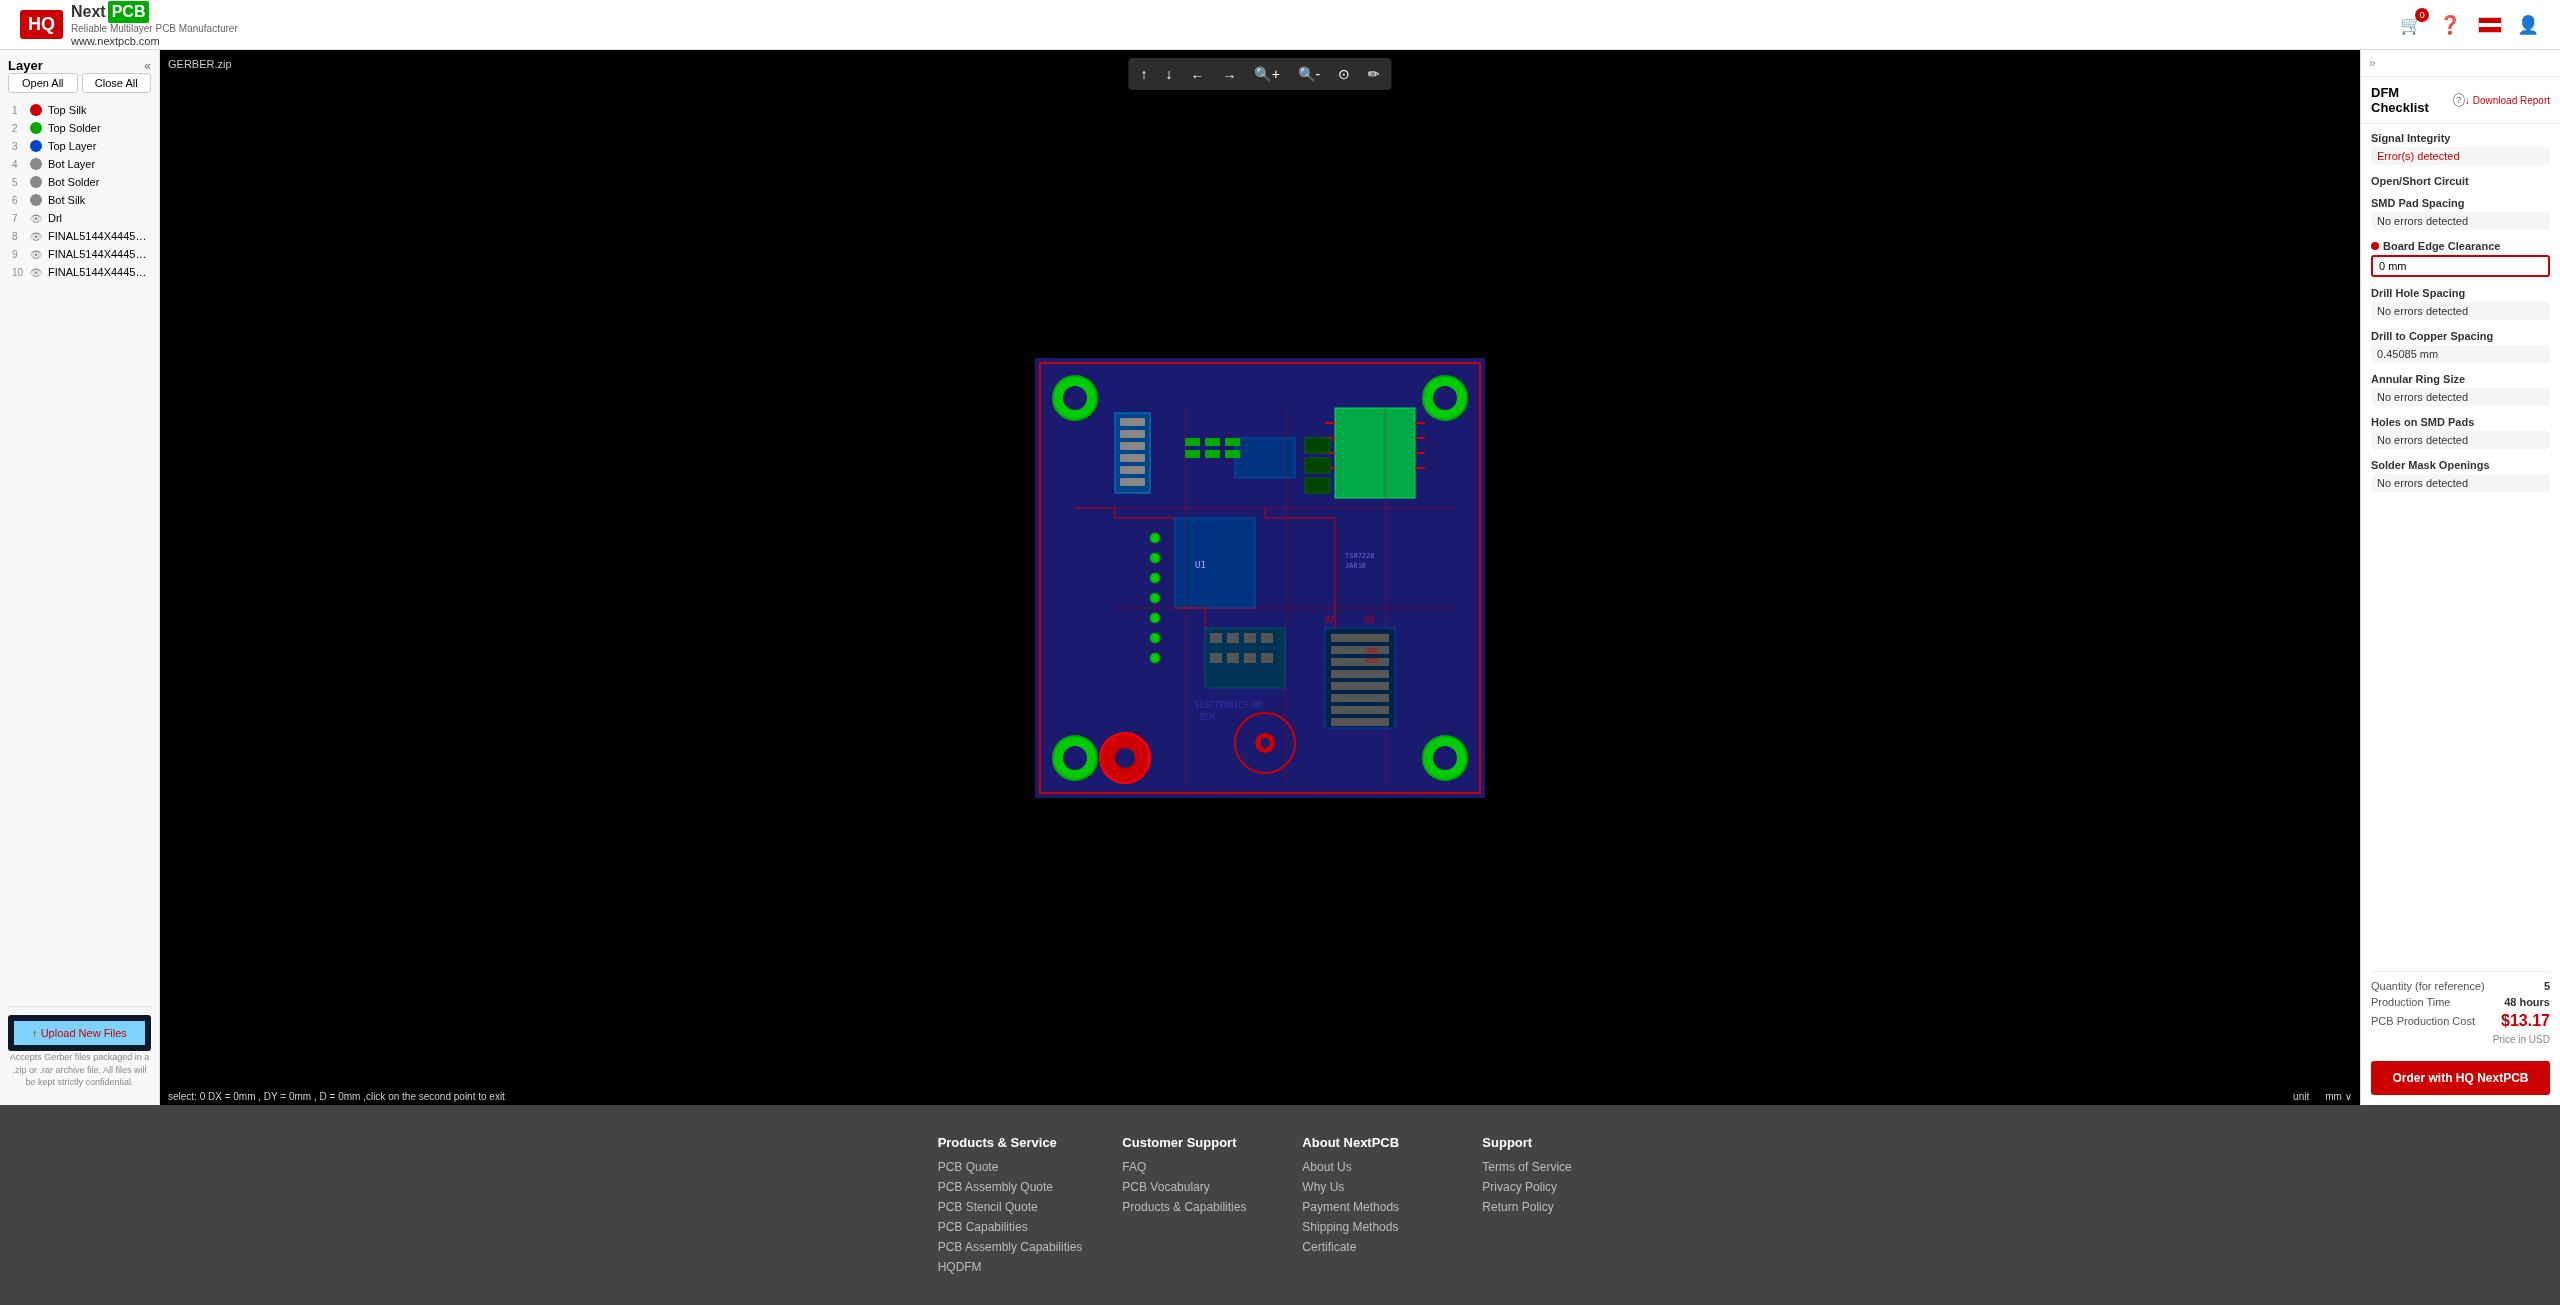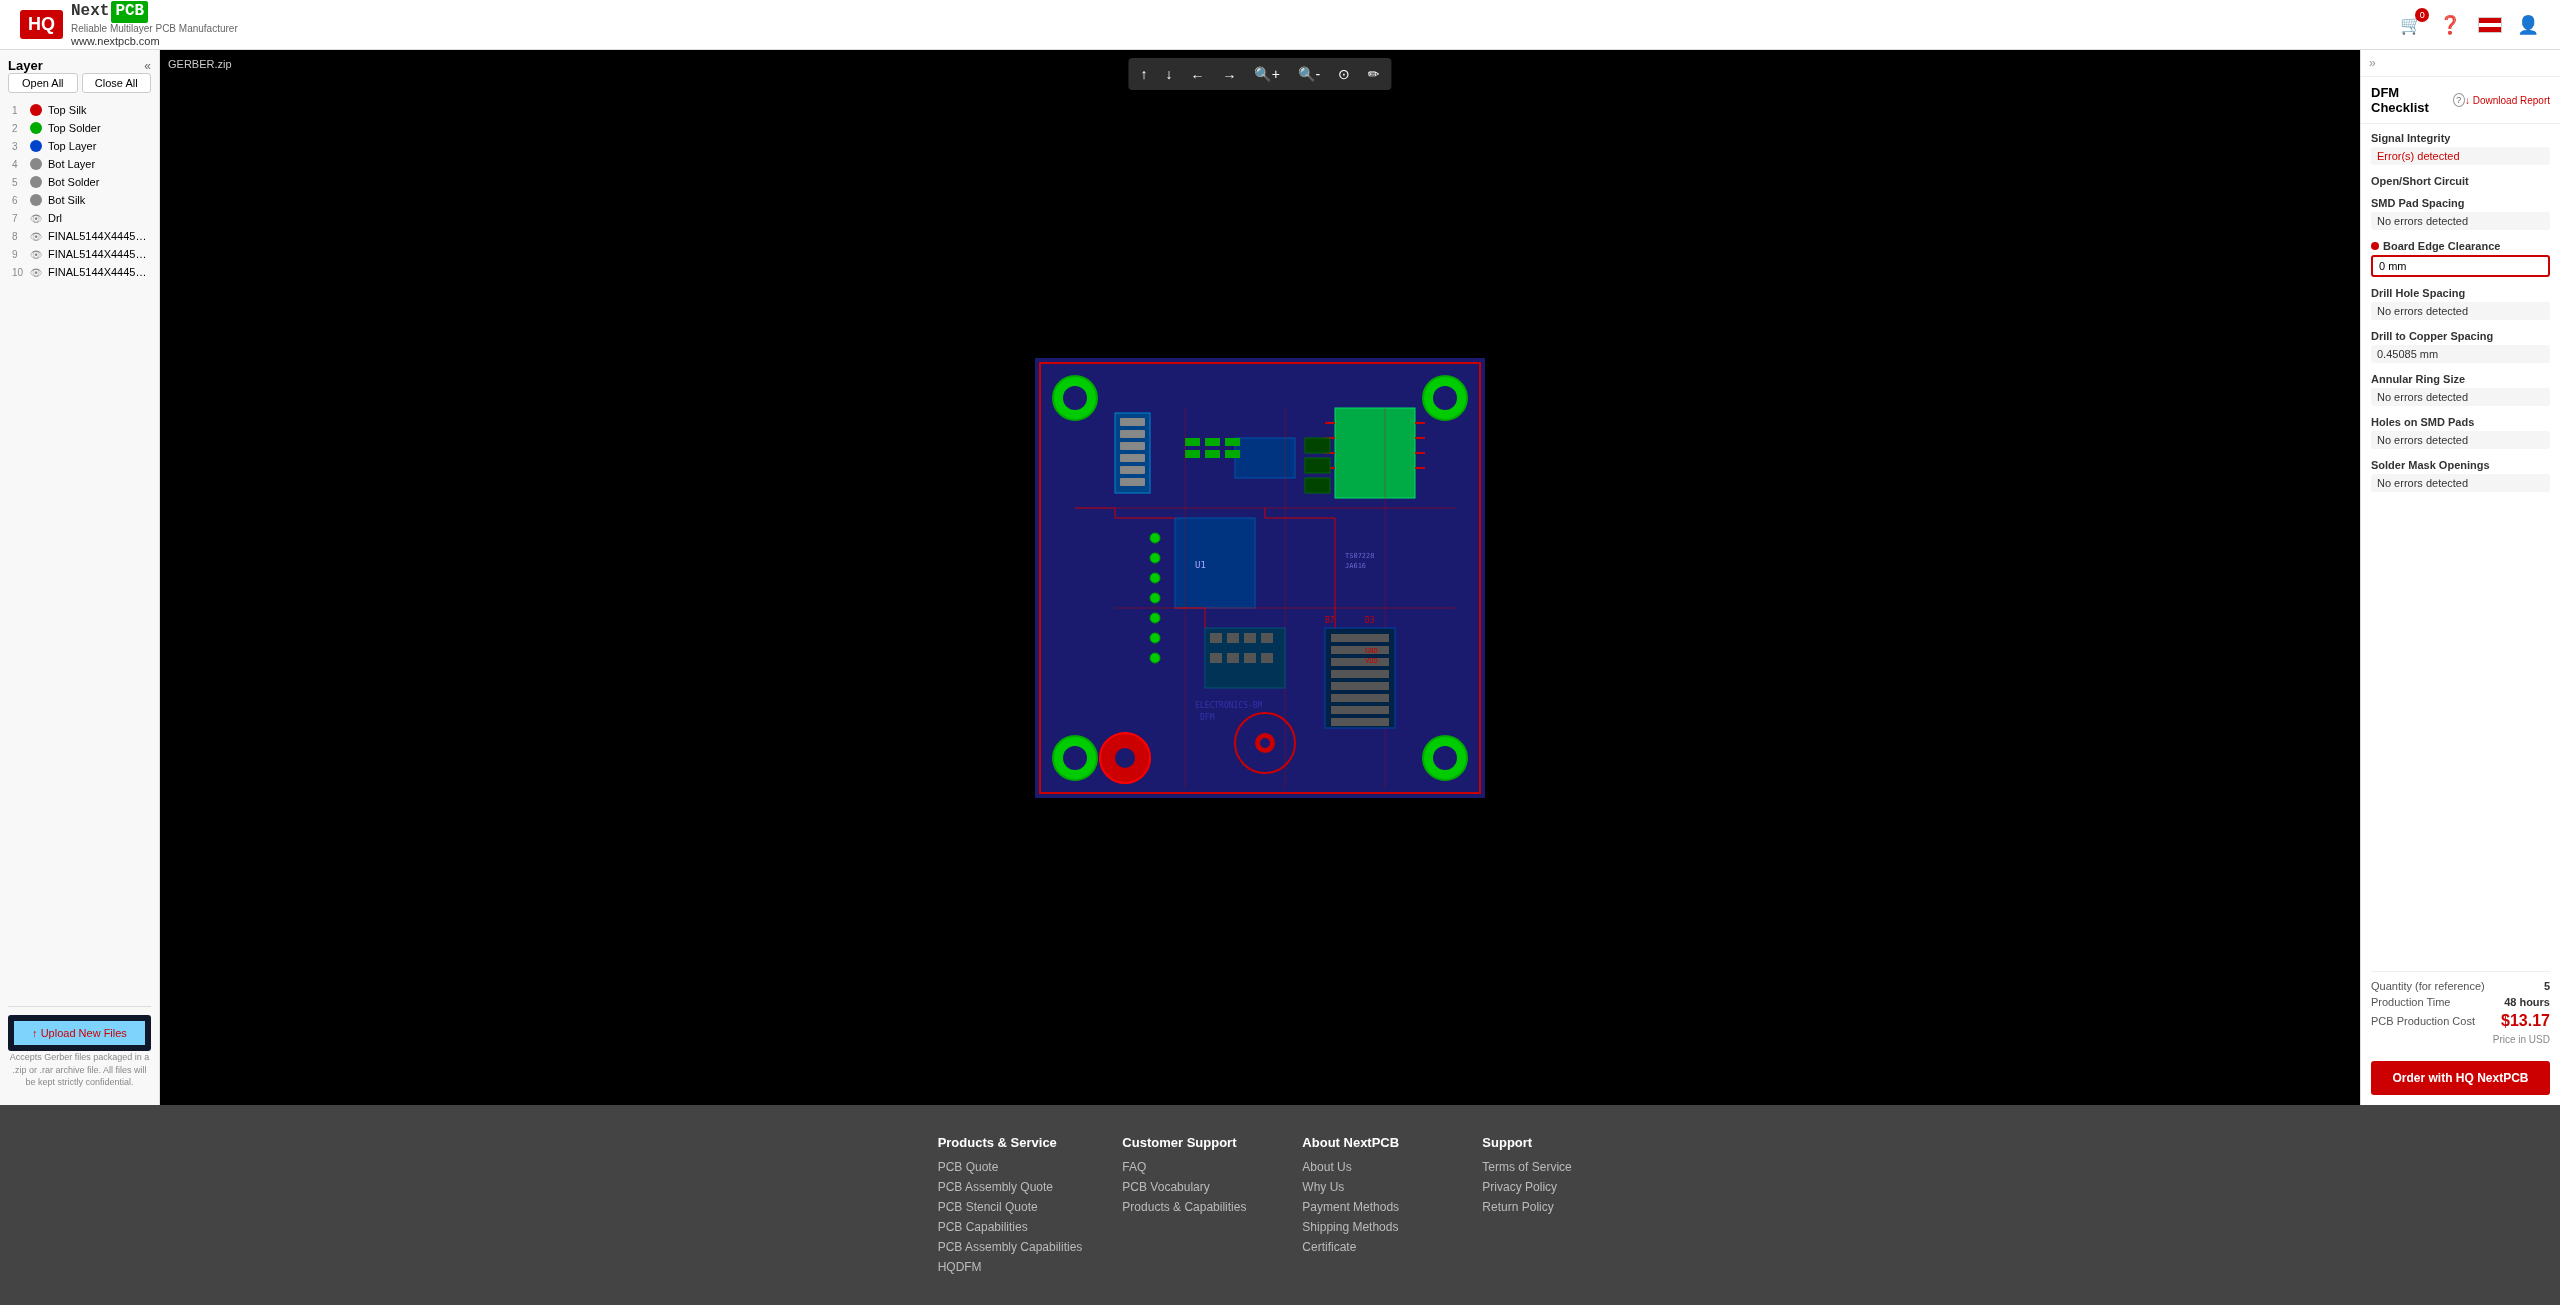--- a/index.html
+++ b/index.html
@@ -375,21 +375,21 @@
       text-decoration: none;
     }
   </style>
 </head>
 <body>
 
 <div class="header">
   <div class="header-logo">
     <div class="logo-box">HQ</div>
     <div class="logo-text">
-      <div style="display:flex;align-items:center;gap:0;font-family:Liberation Mono, monospace;">
+      <div style="display:flex;align-items:center;gap:0;">
         <span style="font-size:16px;font-weight:bold;color:#333;">Next</span>
         <span style="font-size:16px;font-weight:bold;color:#00aa00;background:#00aa00;color:#fff;padding:1px 4px;border-radius:2px;margin-left:2px;">PCB</span>
       </div>
       <span style="font-size:10px;color:#666;">Reliable Multilayer PCB Manufacturer</span>
       <span style="font-size:11px;color:#333;">www.nextpcb.com</span>
     </div>
   </div>
   <div class="header-icons">
     <div class="header-icon">
       🛒
@@ -585,20 +585,27 @@
         <path d="M 230 150 L 230 160 L 300 160 L 300 270" stroke="#cc0000" stroke-width="1" fill="none"></path>
         <path d="M 140 250 L 170 250 L 170 270" stroke="#cc0000" stroke-width="1" fill="none"></path>
 
         <text x="310" y="200" fill="#6666cc" font-size="7" font-family="monospace">TS07228</text>
         <text x="310" y="210" fill="#6666cc" font-size="7" font-family="monospace">JA616</text>
 
         <text x="160" y="350" fill="#3333aa" font-size="8" font-family="monospace">ELECTRONICS-BM</text>
         <text x="165" y="362" fill="#3333aa" font-size="8" font-family="monospace">DFM</text>
       </svg>
     </div>
+    <div class="status-bar">
+      <span>select: 0 DX = 0mm , DY = 0mm , D = 0mm ,click on the second point to exit</span>
+      <div style="display:flex;gap:16px;">
+        <span>unit</span>
+        <span>mm ∨</span>
+      </div>
+    </div>
   </div>
 
   <div class="dfm-panel">
     <div style="display:flex;align-items:center;justify-content:space-between;padding:6px 8px;border-bottom:1px solid #eee;">
       <span style="font-size:12px;color:#999;cursor:pointer;">»</span>
     </div>
     <div class="dfm-header">
       <div style="display:flex;align-items:center;gap:4px;">
         <span class="dfm-title">DFM Checklist</span>
         <span style="width:14px;height:14px;border-radius:50%;border:1px solid #999;display:inline-flex;align-items:center;justify-content:center;font-size:9px;color:#666;cursor:pointer;">?</span>

